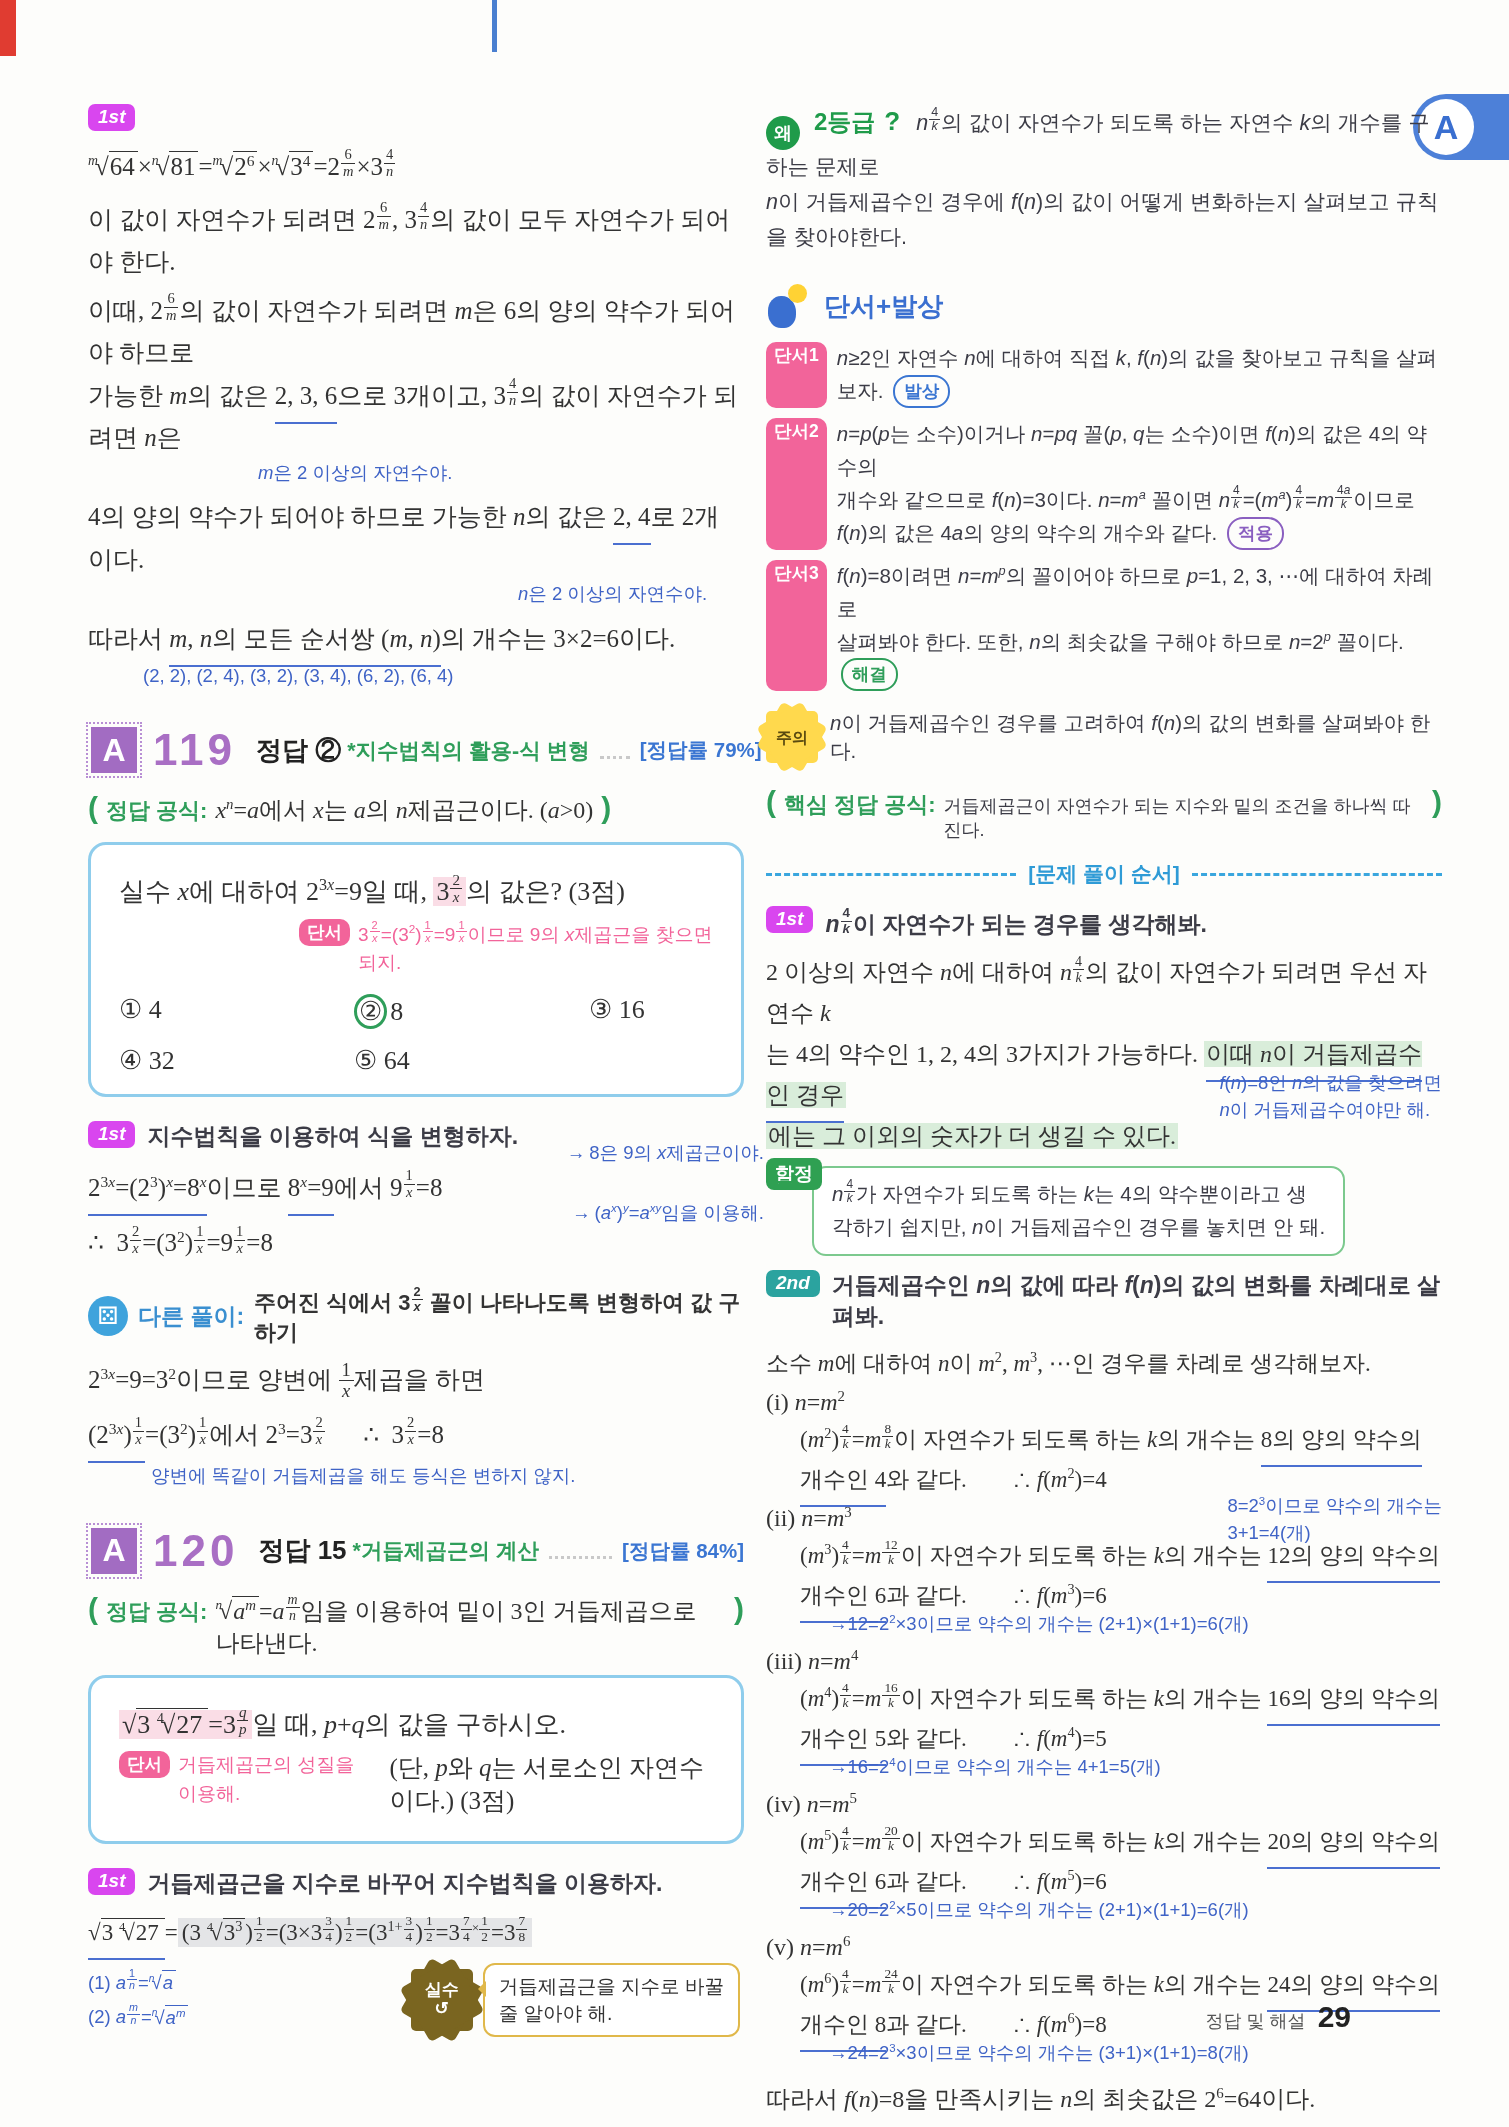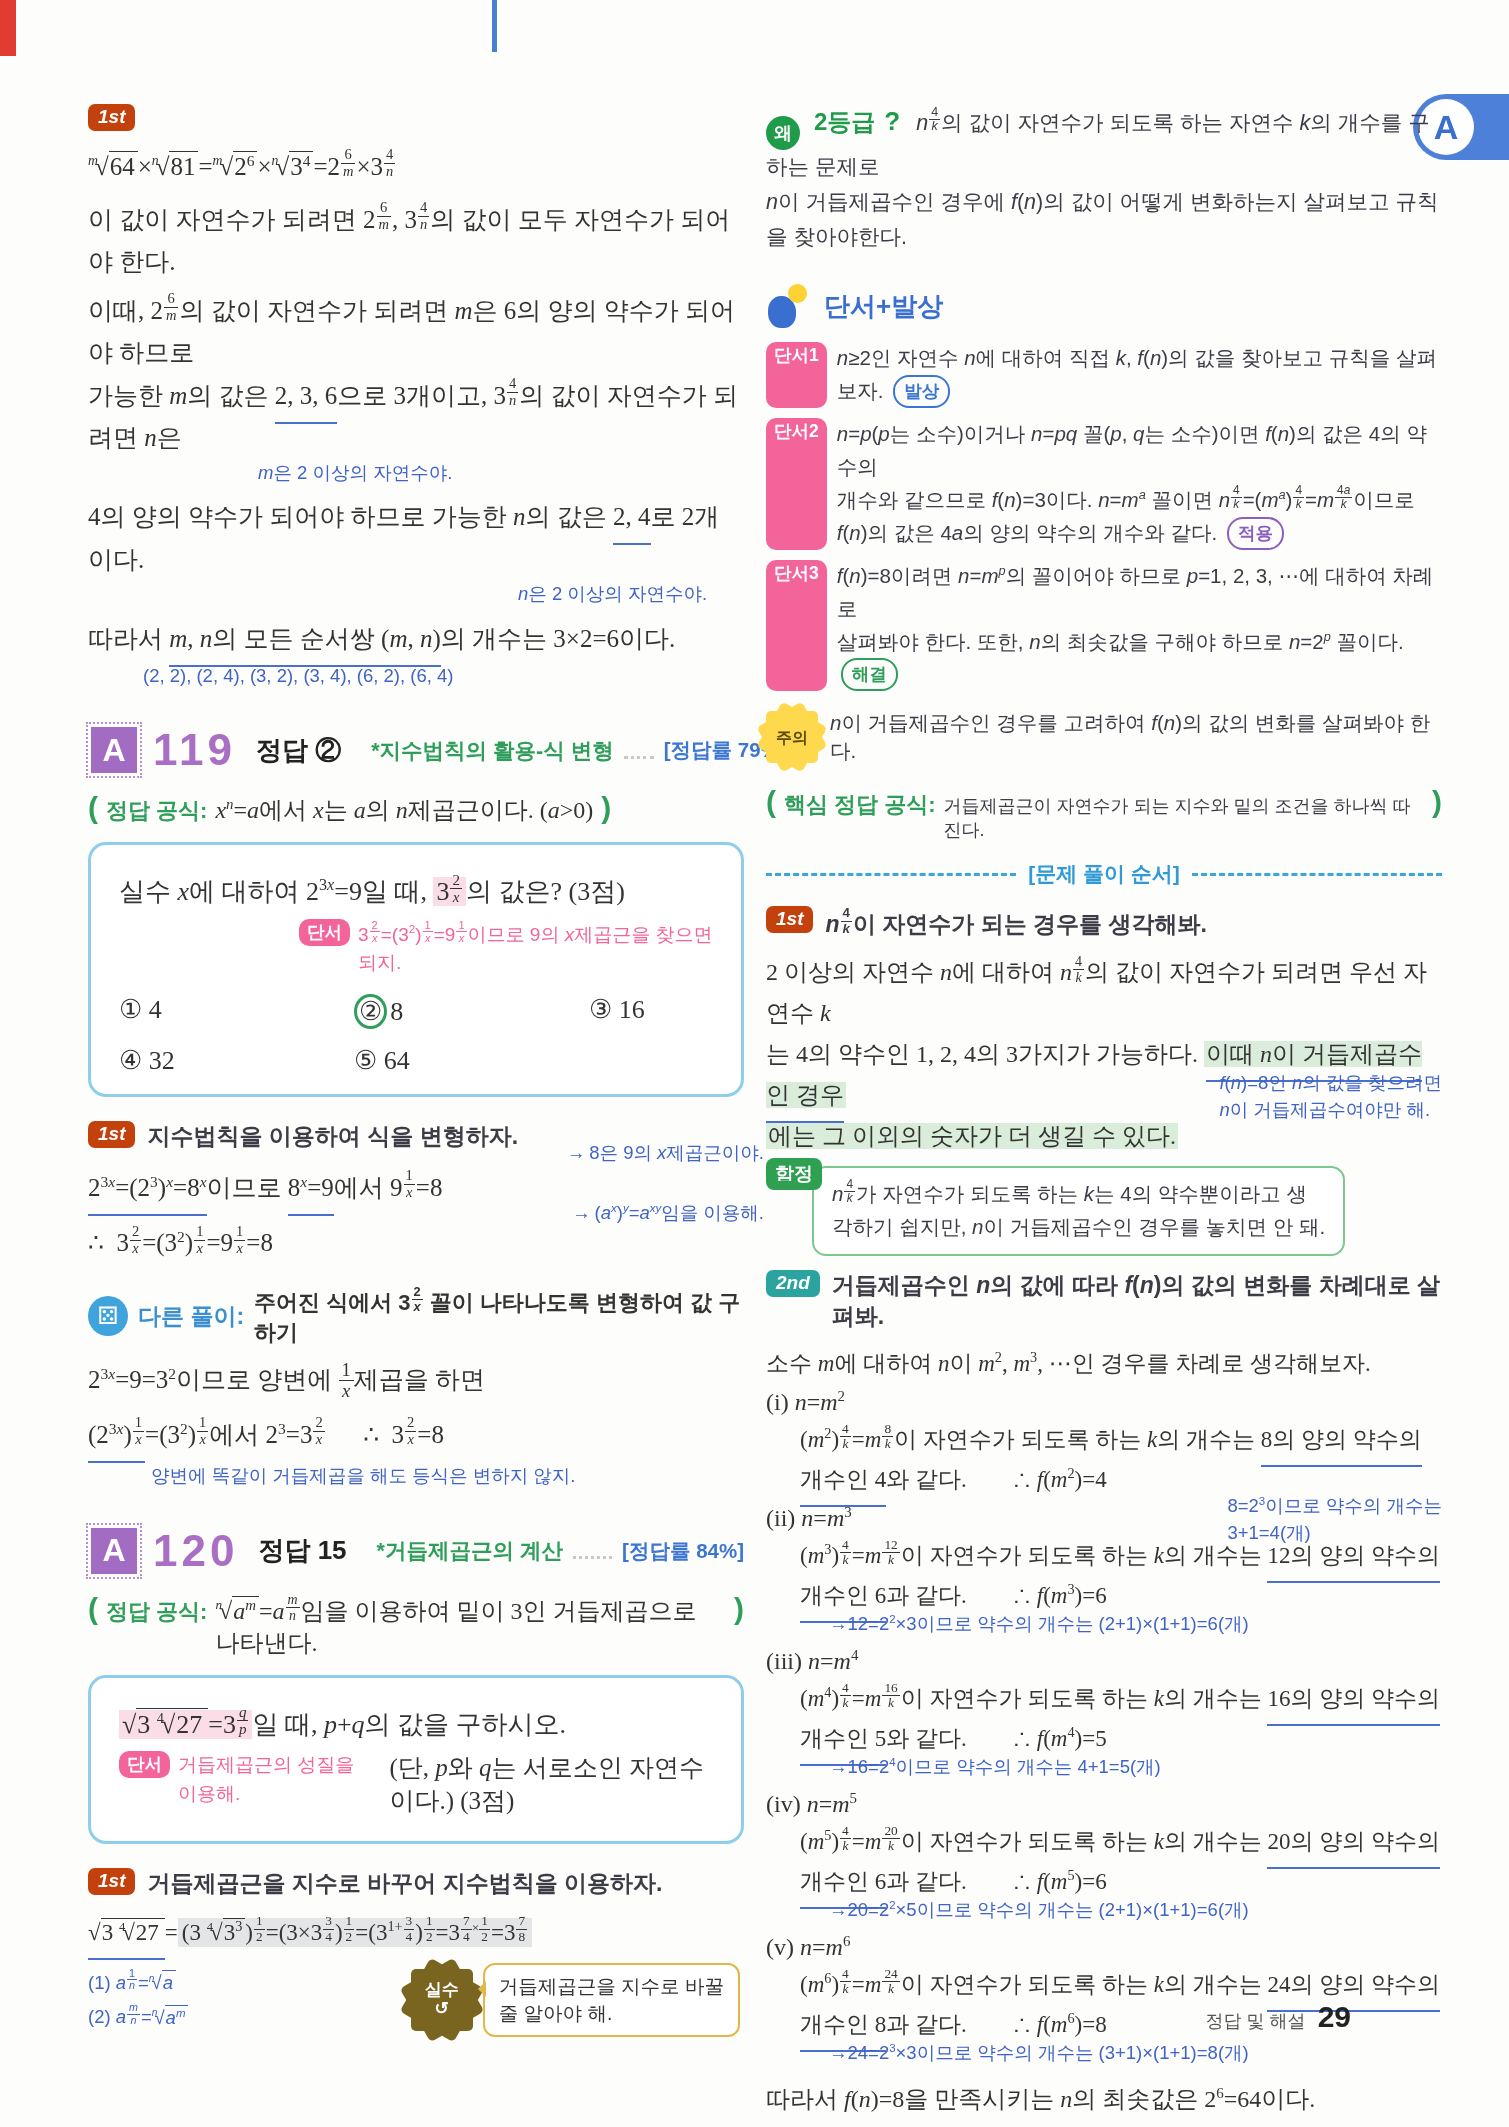--- a/index.html
+++ b/index.html
@@ -23,31 +23,31 @@
   .para{font-size:25px;line-height:1.7;margin-bottom:6px;}
   .math{font-size:25px;line-height:1.9;margin:2px 0 8px;}
   .bnote{font-family:"Liberation Sans",sans-serif;color:#3f63c6;font-size:18.5px;line-height:1.45;}
   .i55{margin-left:55px;margin-top:-4px;margin-bottom:10px;}
   .i150{margin-left:63px;margin-top:-4px;margin-bottom:10px;}
   .i170{margin-left:170px;margin-top:-6px;margin-bottom:10px;}
   .i440{margin-left:430px;margin-top:-6px;margin-bottom:10px;}
 
   .steprow{display:flex;align-items:flex-start;gap:12px;font-family:"Liberation Sans",sans-serif;
            font-weight:700;font-size:23px;color:#3c3c46;margin:6px 0 12px;}
-  .sbadge{background:#c2410c;color:#fff;border-radius:7px;padding:2px 10px 3px;font-style:italic;
+  .sbadge{background:#d946ef;color:#fff;border-radius:7px;padding:2px 10px 3px;font-style:italic;
           font-size:19px;font-weight:700;flex:0 0 auto;}
   .sbadge.t2{background:#2ba39f;}
 
   
   .phead{display:flex;align-items:center;margin:36px 0 16px;}
   .abadge{width:46px;height:46px;background:#a26cc2;display:flex;align-items:center;justify-content:center;
           color:#fff;font:800 32px "Liberation Sans",sans-serif;outline:2px dotted #b88fd4;outline-offset:3px;
           margin:0 16px 0 3px;flex:none;}
   .pnum{font:700 44px "Liberation Sans",sans-serif;color:#a96fc4;letter-spacing:4px;margin-right:20px;}
-  .pans{font:700 26px "Liberation Sans",sans-serif;color:#222;margin-right:30px;white-space:nowrap;}
+  .pans{font:700 26px "Liberation Sans",sans-serif;color:#222;margin-right:6px;white-space:nowrap;}
   .topic{font:700 21.5px "Liberation Sans",sans-serif;color:#2f9e5a;white-space:nowrap;text-align:center;}
   .lead{flex:1;border-bottom:3px dotted #c9c9c9;margin:0 10px;transform:translateY(7px);min-width:30px;}
   .rate{font:700 20.5px "Liberation Sans",sans-serif;color:#3b76d2;white-space:nowrap;}
 
   .formula{font-size:24px;margin:4px 0 16px;display:flex;align-items:baseline;gap:8px;}
   .gp{color:#2f9e5a;font:700 30px "Liberation Sans",sans-serif;}
   .gl{color:#2f9e5a;font:700 22px "Liberation Sans",sans-serif;white-space:nowrap;}
 
   .pbox{border:3.5px solid #8fcdec;border-radius:18px;padding:24px 28px 18px;margin:10px 0 24px;background:#fff;}
   .q{font-size:26px;line-height:1.75;}

